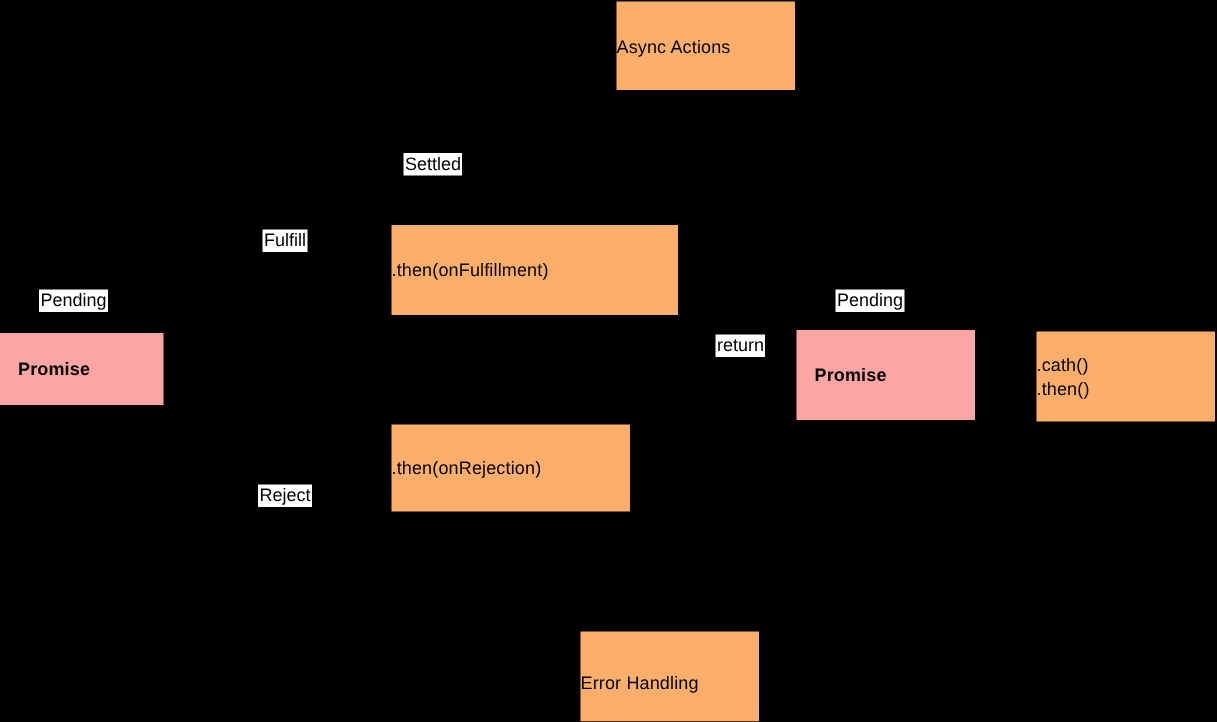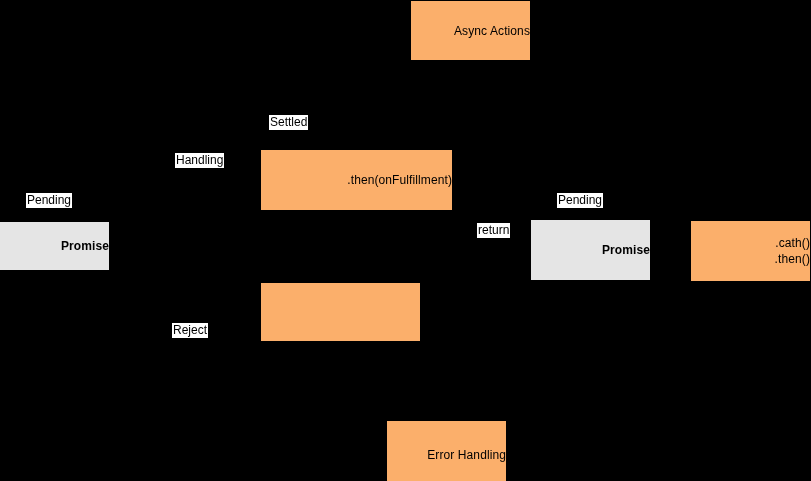--- a/index.html
+++ b/index.html
@@ -14,30 +14,30 @@
     height: 481px;
     background: #000000;
     overflow: hidden;
     font-family: "Liberation Sans", sans-serif;
   }
   .node {
     position: absolute;
     box-sizing: border-box;
     display: flex;
     flex-direction: column;
-    align-items: flex-end;
+    align-items: flex-start;
     justify-content: center;
     text-align: center;
     color: #000000;
     font-size: 12px;
     line-height: 16px;
     letter-spacing: 0.1px;
   }
   .node.orange { background: #fbaf6b; }
-  .node.blue   { background: #e5e5e5; }
+  .node.blue   { background: #fca5a5; padding-left: 12px; }
   .node.blue .node-text { font-weight: bold; font-size: 12px; }
   .node-text { display: block; white-space: pre; }
   .edge-label {
     position: absolute;
     background: #ffffff;
     color: #000000;
     font-size: 12px;
     line-height: 15px;
     padding: 0 1px;
     white-space: nowrap;
@@ -64,31 +64,32 @@
   <div class="node blue" style="left:531px; top:220px; width:119px; height:60px;">
     <span class="node-text">Promise</span>
   </div>
 
   <div class="node orange" style="left:691px; top:221px; width:119px; height:60px;">
     <span class="node-text">.cath()</span>
     <span class="node-text">.then()</span>
   </div>
 
   <div class="node orange" style="left:261px; top:283px; width:159px; height:58px;">
+    <span class="node-text">.then(onRejection)</span>
   </div>
 
   <div class="node orange" style="left:387px; top:421px; width:119px; height:68px;">
     <span class="node-text">Error Handling</span>
   </div>
 
   <div class="edge-label" style="left:26px; top:193px;">Pending</div>
 
-  <div class="edge-label" style="left:269px; top:115px;">Settled</div>
+  <div class="edge-label" style="left:269px; top:102px;">Settled</div>
 
-  <div class="edge-label" style="left:175px; top:153px;">Handling</div>
+  <div class="edge-label" style="left:175px; top:153px;">Fulfill</div>
 
   <div class="edge-label" style="left:172px; top:323px;">Reject</div>
 
   <div class="edge-label" style="left:477px; top:223px;">return</div>
 
   <div class="edge-label" style="left:557px; top:193px;">Pending</div>
 
 </div>
 
 </body></html>

